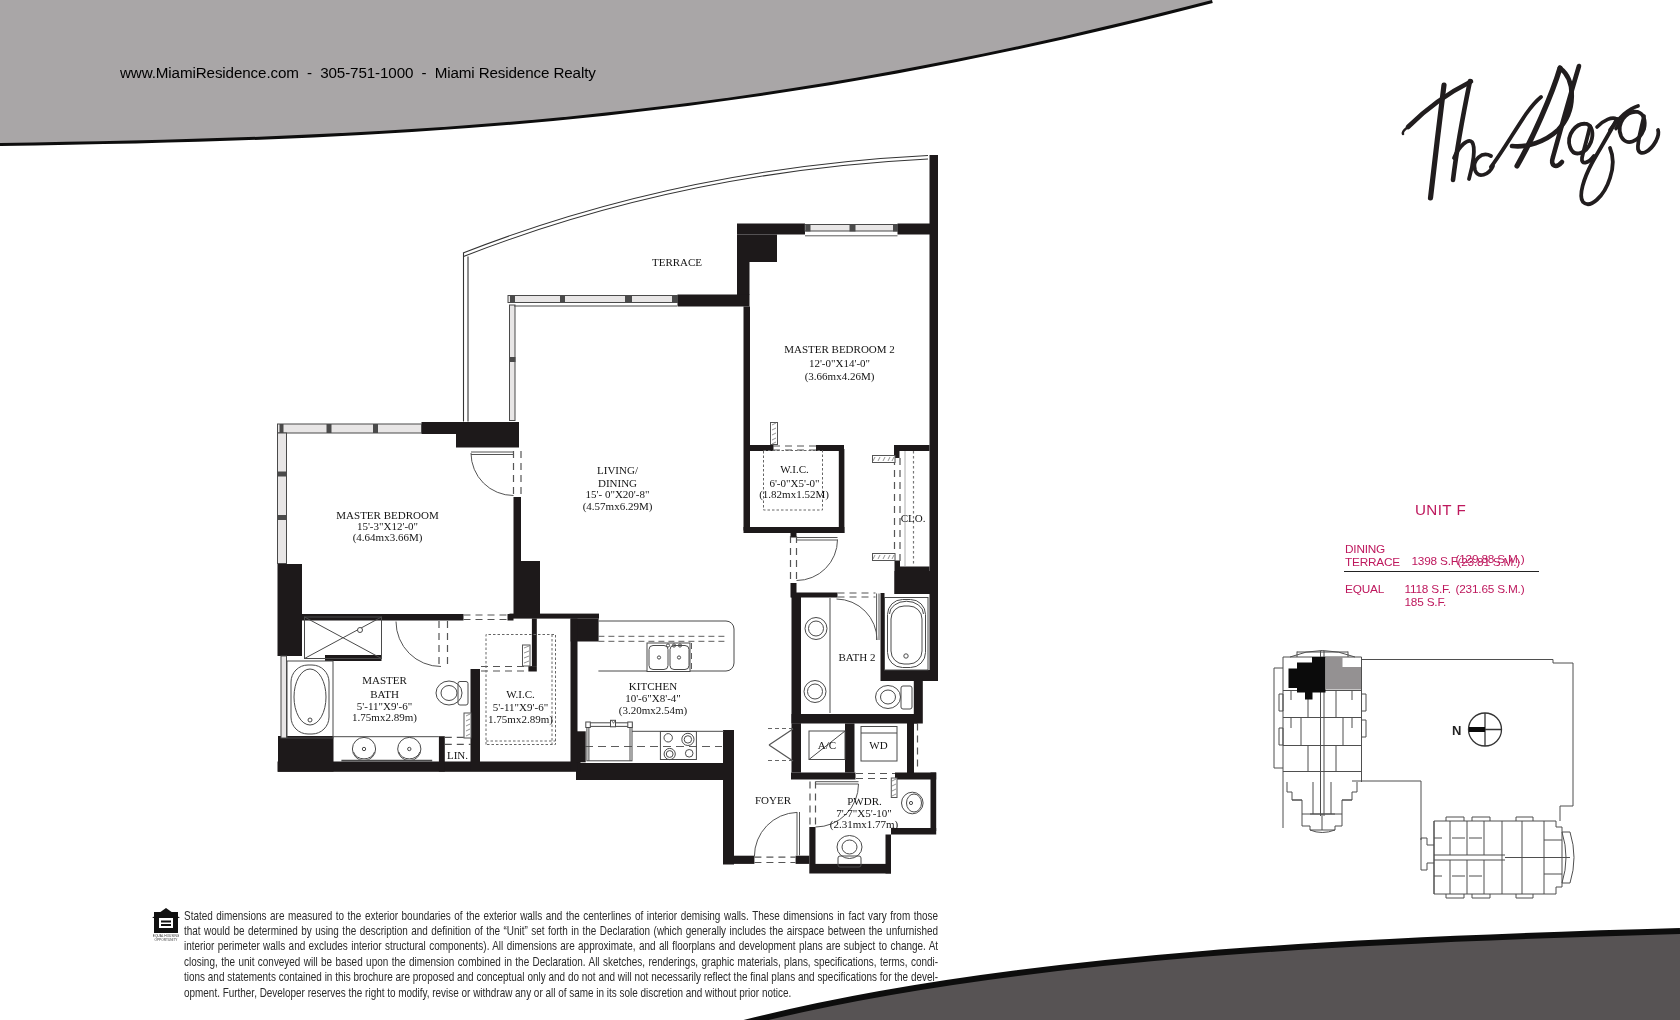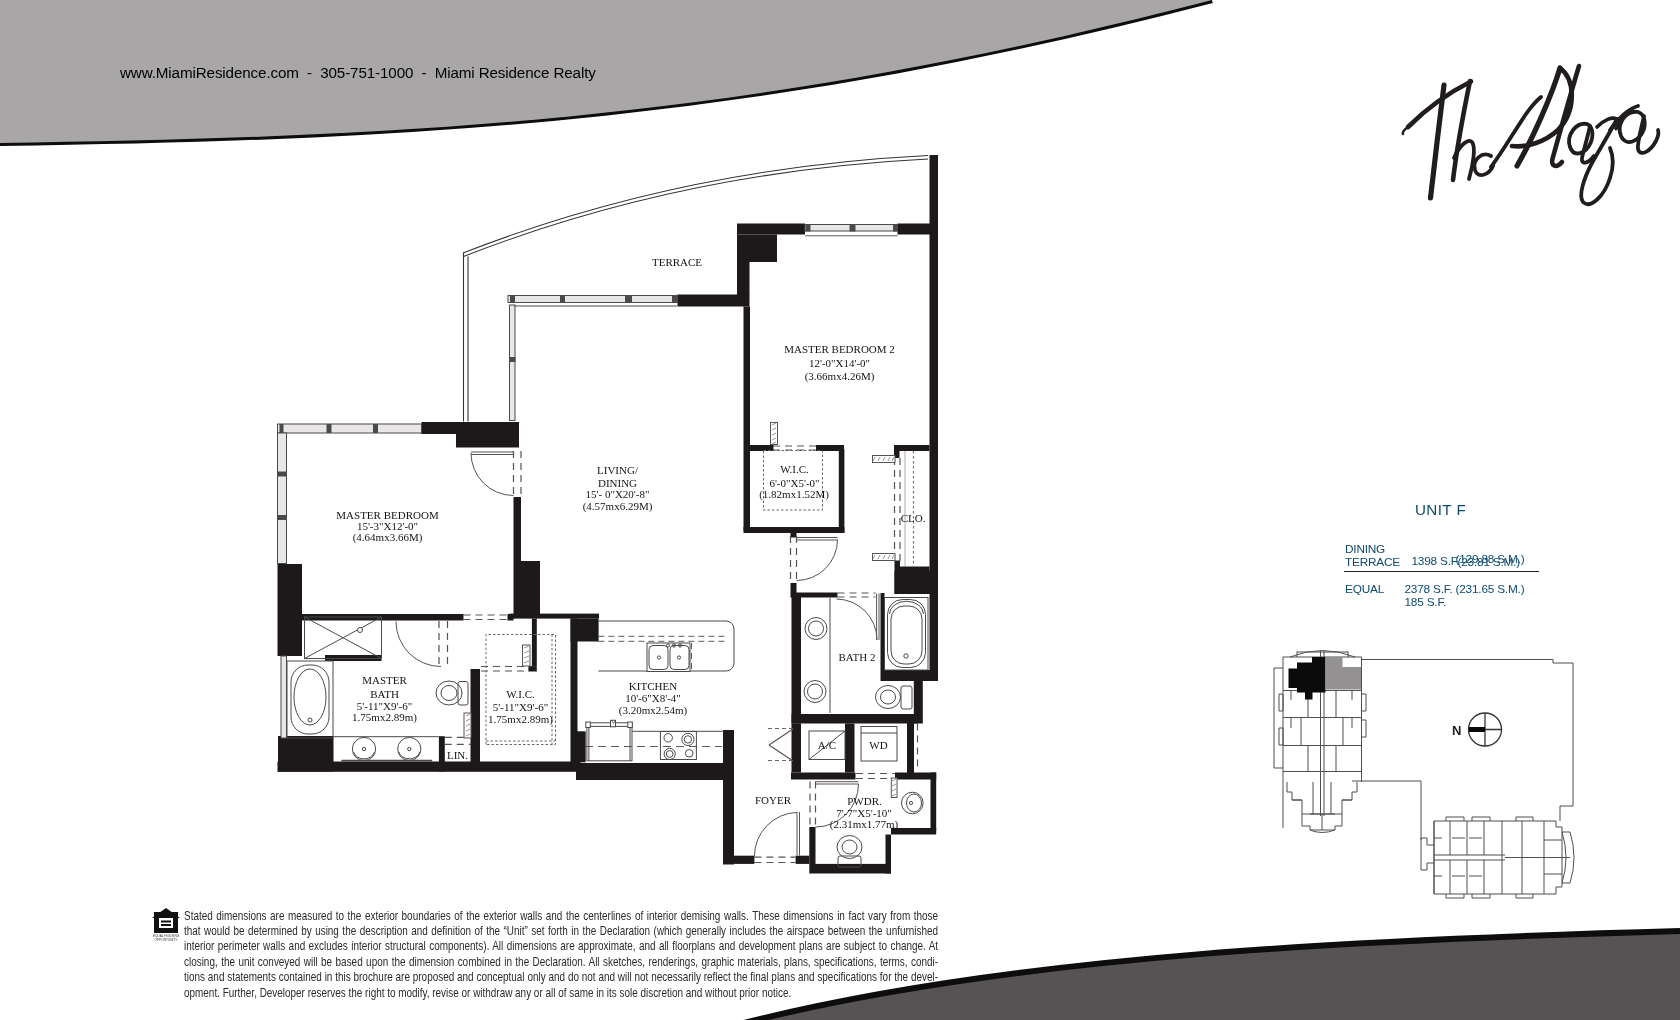--- a/index.html
+++ b/index.html
@@ -1,20 +1,20 @@
 <!DOCTYPE html>
 <html><head>
 <meta charset="utf-8">
 <style>
   html,body{margin:0;padding:0;background:#fff;}
   body{width:1680px;height:1020px;position:relative;overflow:hidden;
        font-family:"Liberation Sans", sans-serif;}
   .abs{position:absolute;}
   #banner{left:120px;top:36px;font-size:15.2px;color:#000000;letter-spacing:-0.12px;margin-top:28px;}
-  .uf{position:absolute;font-size:11.8px;color:#0c4a6e;white-space:nowrap;letter-spacing:-0.2px;}
+  .uf{position:absolute;font-size:11.8px;color:#be185d;white-space:nowrap;letter-spacing:-0.2px;}
   #disc{left:184px;top:908.5px;width:963px;font-size:12.7px;line-height:15.45px;color:#2a2a2a;
         transform:scaleX(0.783);transform-origin:left top;}
   #disc div{text-align:justify;}
   #disc div.j{text-align-last:justify;}
 </style>
 </head>
 <body>
 <svg class="abs" style="left:0;top:0" width="1680" height="1020" viewBox="0 0 1680 1020">
 
   <path d="M0,0 H1212 L0,146 Z" fill="#a9a6a7"></path>
@@ -404,21 +404,21 @@
 
 <div class="uf" style="left:1415px;top:500.5px;font-size:15.2px;letter-spacing:.4px;">UNIT F</div>
 <div class="uf" style="left:1345px;top:541.5px;">DINING</div>
 <div class="uf" style="left:1404.5px;top:554px;margin-left:7px;">1398 S.F.</div>
 <div class="uf" style="left:1455.5px;top:552px;">(129.88 S.M.)</div>
 <div class="uf" style="left:1345px;top:555px;">TERRACE</div>
 <div class="uf" style="left:1404.5px;top:555px;margin-top:40px;">185 S.F.</div>
 <div class="uf" style="left:1457.5px;top:555px;">(23.81 S.M.)</div>
 <div class="uf" style="left:1344px;top:570.5px;width:195px;border-top:1.6px solid #222;"></div>
 <div class="uf" style="left:1345px;top:581.5px;">EQUAL</div>
-<div class="uf" style="left:1404.5px;top:581.5px;">2378 S.F.</div>
+<div class="uf" style="left:1404.5px;top:581.5px;">1118 S.F.</div>
 <div class="uf" style="left:1455.5px;top:581.5px;">(231.65 S.M.)</div>
 
 <div id="disc" class="abs">
   <div class="j">Stated dimensions are measured to the exterior boundaries of the exterior walls and the centerlines of interior demising walls. These dimensions in fact vary from those</div>
   <div class="j">that would be determined by using the description and definition of the “Unit” set forth in the Declaration (which generally includes the airspace between the unfurnished</div>
   <div class="j">interior perimeter walls and excludes interior structural components). All dimensions are approximate, and all floorplans and development plans are subject to change. At</div>
   <div class="j">closing, the unit conveyed will be based upon the dimension combined in the Declaration. All sketches, renderings, graphic materials, plans, specifications, terms, condi-</div>
   <div class="j">tions and statements contained in this brochure are proposed and conceptual only and do not and will not necessarily reflect the final plans and specifications for the devel-</div>
   <div>opment. Further, Developer reserves the right to modify, revise or withdraw any or all of same in its sole discretion and without prior notice.</div>
 </div>

